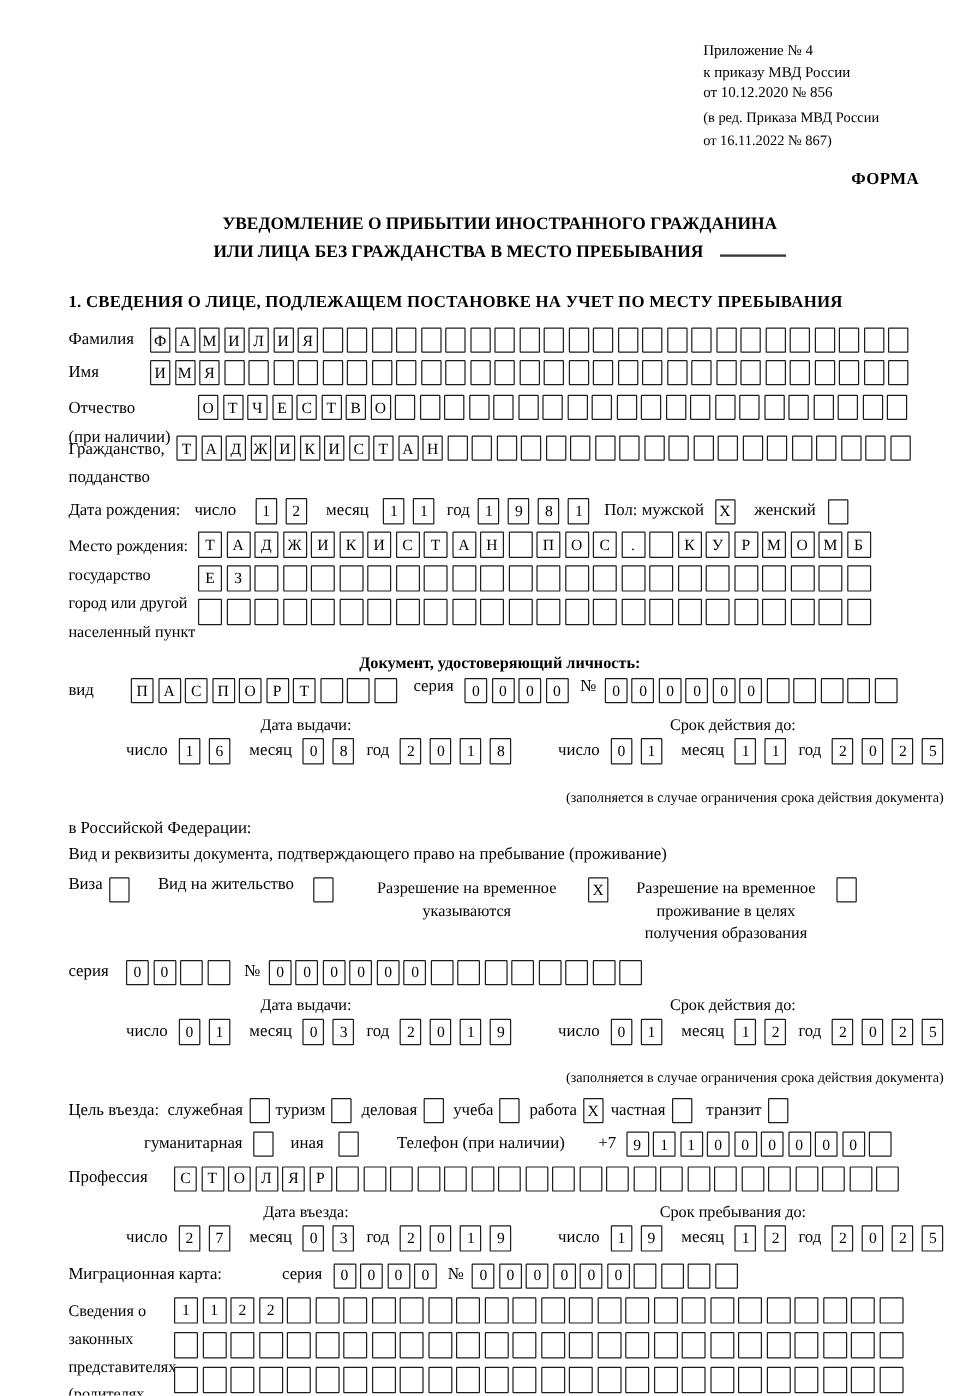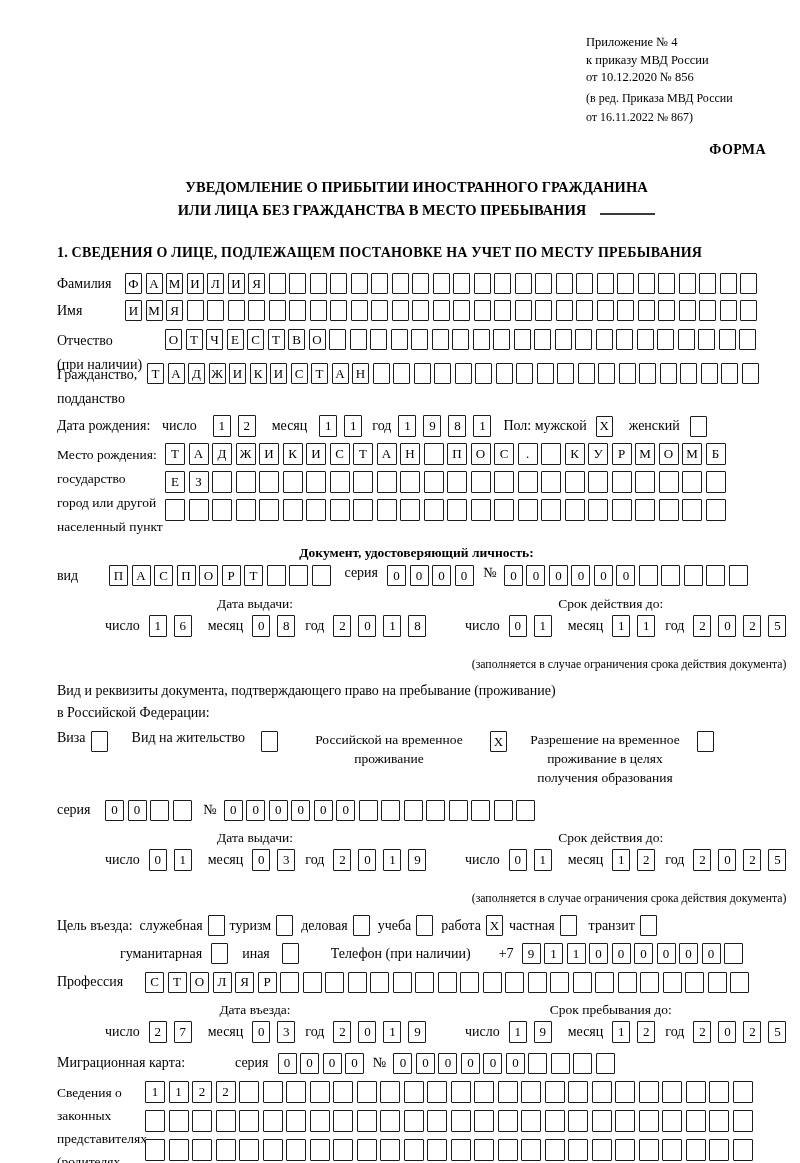--- a/index.html
+++ b/index.html
@@ -424,39 +424,39 @@
             <span class="cell">0</span>
             <span class="cell">2</span>
             <span class="cell">5</span>
           </div>
       </div>
       <div class="note">(заполняется в случае ограничения срока действия документа)</div>
     </div>
   </div>
 
   <div style="margin-top:8px; line-height:22px">
+    <div>в Российской Федерации:</div>
     <div>Вид и реквизиты документа, подтверждающего право на пребывание (проживание)</div>
-    <div>в Российской Федерации:</div>
   </div>
 
   <div class="row" style="margin-top:6px">
     <div class="opt">
       <span>Виза</span>
       <div class="cells" style="margin-left:5px">
           <span class="cell"></span>
         </div>
     </div>
     <div class="opt" style="margin-left:24px">
       <span>Вид на жительство</span>
       <div class="cells" style="margin-left:16px">
           <span class="cell"></span>
         </div>
     </div>
     <div class="opt" style="margin-left:18px">
-      <div class="optc" style="width:186px">Российской на временное проживание</div>
+      <div class="optc" style="width:186px">Разрешение на временное указываются</div>
       <div class="cells" style="margin-left:8px">
           <span class="cell">X</span>
         </div>
     </div>
     <div class="opt" style="margin-left:14px">
       <div class="optc" style="width:168px">Разрешение на временное проживание в целях получения образования</div>
       <div class="cells" style="margin-left:8px">
           <span class="cell"></span>
         </div>
     </div>

